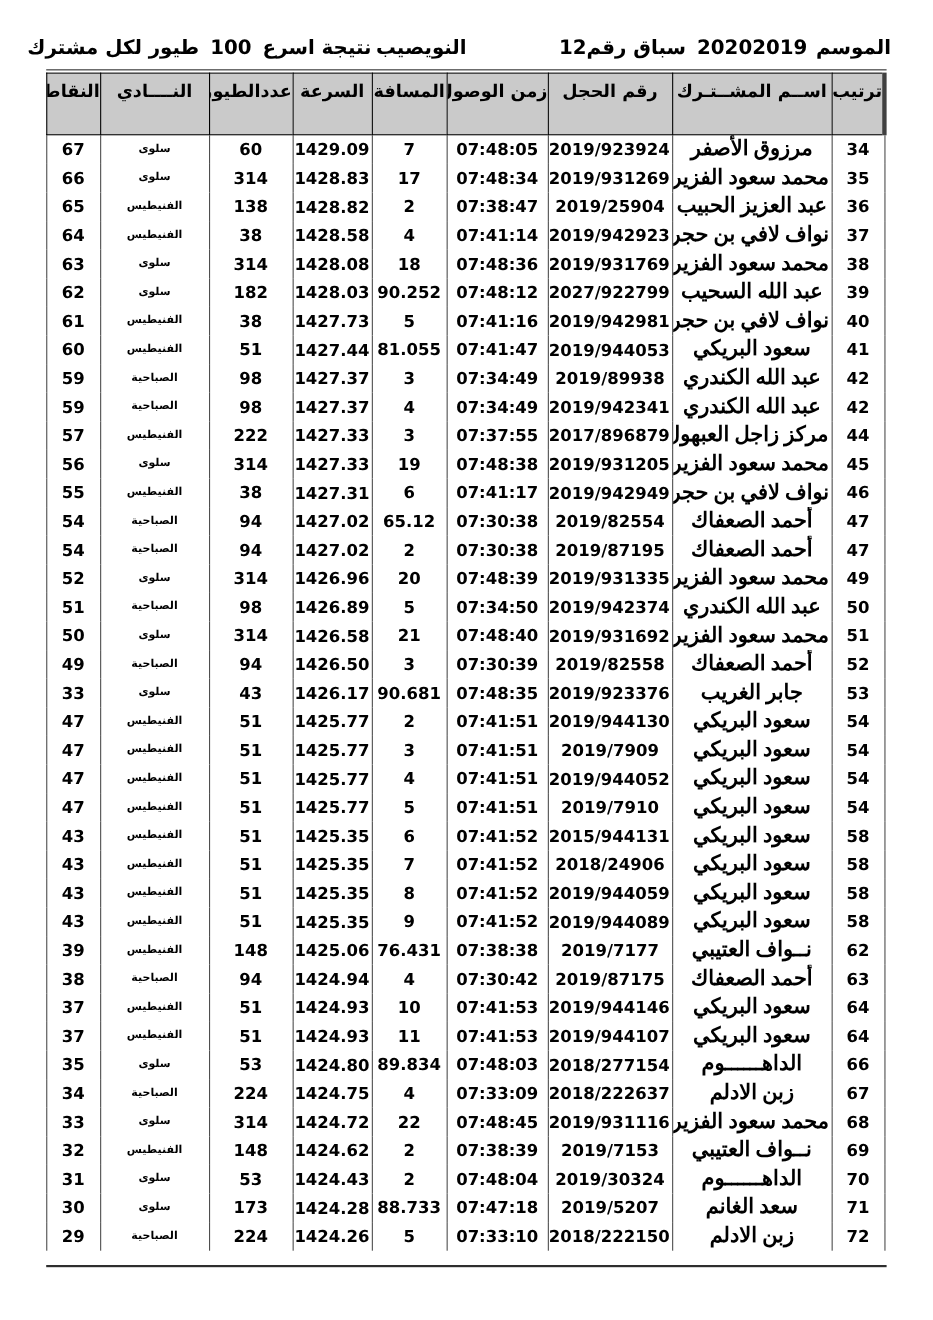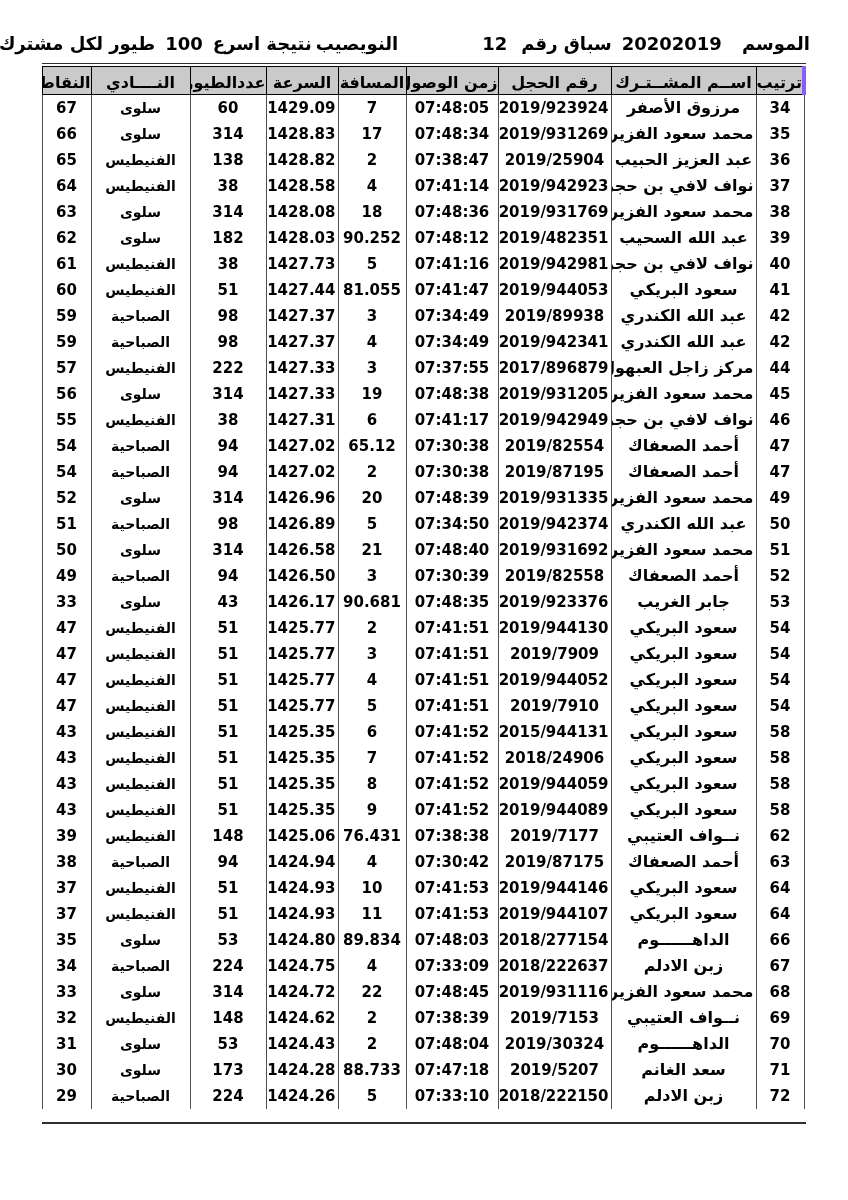--- a/index.html
+++ b/index.html
@@ -12,23 +12,23 @@
     overflow:hidden;
   }
   
   .title-line {
     position:absolute;
     top:33px; right:38px; left:40px;
     display:flex; direction:rtl; align-items:baseline;
     font-weight:bold; font-size:18px; white-space:nowrap;
   }
   .title-line span { display:inline-block; }
-  .m8  { margin-left:20px; }
+  .m8  { margin-left:8px; }
   .m10 { margin-left:10px; }
-  .m14 { margin-left:14px; }
+  .m14 { }
   .m16 { margin-left:4px; }
   .m86 { margin-left:84px; }
   
   .sheet {
     position:absolute;
     top:63px; left:42px; width:764px;
     border-top:1px solid #2e2e2e;
     border-bottom:2px solid #2e2e2e;
     padding-top:2px;
     padding-bottom:13px;
@@ -37,43 +37,43 @@
     width:762px;
     border-collapse:collapse;
     direction:rtl;
     table-layout:fixed;
   }
   th {
     background:#cacaca;
     border:1px solid #000;
     font-weight:bold;
     font-size:16px;
-    height:28px;
+    height:56px;
     vertical-align:top;
     padding-top:6px;
     text-align:center;
     white-space:nowrap;
     overflow:hidden;
   }
-  th:first-child { border-left-width:1px; border-right:4px solid #8b5cf6; }
+  th:first-child { border-left-width:1px; border-right:4px solid #404040; }
   td {
     border-left:1px solid #4e4e4e;
     border-right:1px solid #4e4e4e;
     height:26px;
     line-height:26px;
     text-align:center;
     vertical-align:middle;
     font-weight:bold;
     font-size:15px;
     white-space:nowrap;
     overflow:hidden;
     padding:0 2px;
   }
-  td.c1 { font-size:16px; } 
-  td.c7 { font-size:14px; }   
+  td.c1 { font-size:19px;font-family:Liberation Serif, serif; } 
+  td.c7 { font-size:10px; }   
   tbody tr:first-child td { border-top:1px solid #000; }
 </style>
 </head>
 <body>
 
 <div class="title-line">
   <span class="m8">الموسم</span>
   <span class="m10">20202019</span>
   <span class="m14">سباق رقم</span>
   <span class="m86">12</span>
@@ -162,21 +162,21 @@
           <td class="c3">07:48:36</td>
           <td class="c4">18</td>
           <td class="c5">1428.08</td>
           <td class="c6">314</td>
           <td class="c7">سلوى</td>
           <td class="c8">63</td>
         </tr>
         <tr>
           <td class="c0">39</td>
           <td class="c1">عبد الله السحيب</td>
-          <td class="c2">2019/482351</td>
+          <td class="c2">2027/922799</td>
           <td class="c3">07:48:12</td>
           <td class="c4">90.252</td>
           <td class="c5">1428.03</td>
           <td class="c6">182</td>
           <td class="c7">سلوى</td>
           <td class="c8">62</td>
         </tr>
         <tr>
           <td class="c0">40</td>
           <td class="c1">نواف لافي بن حجر</td>

